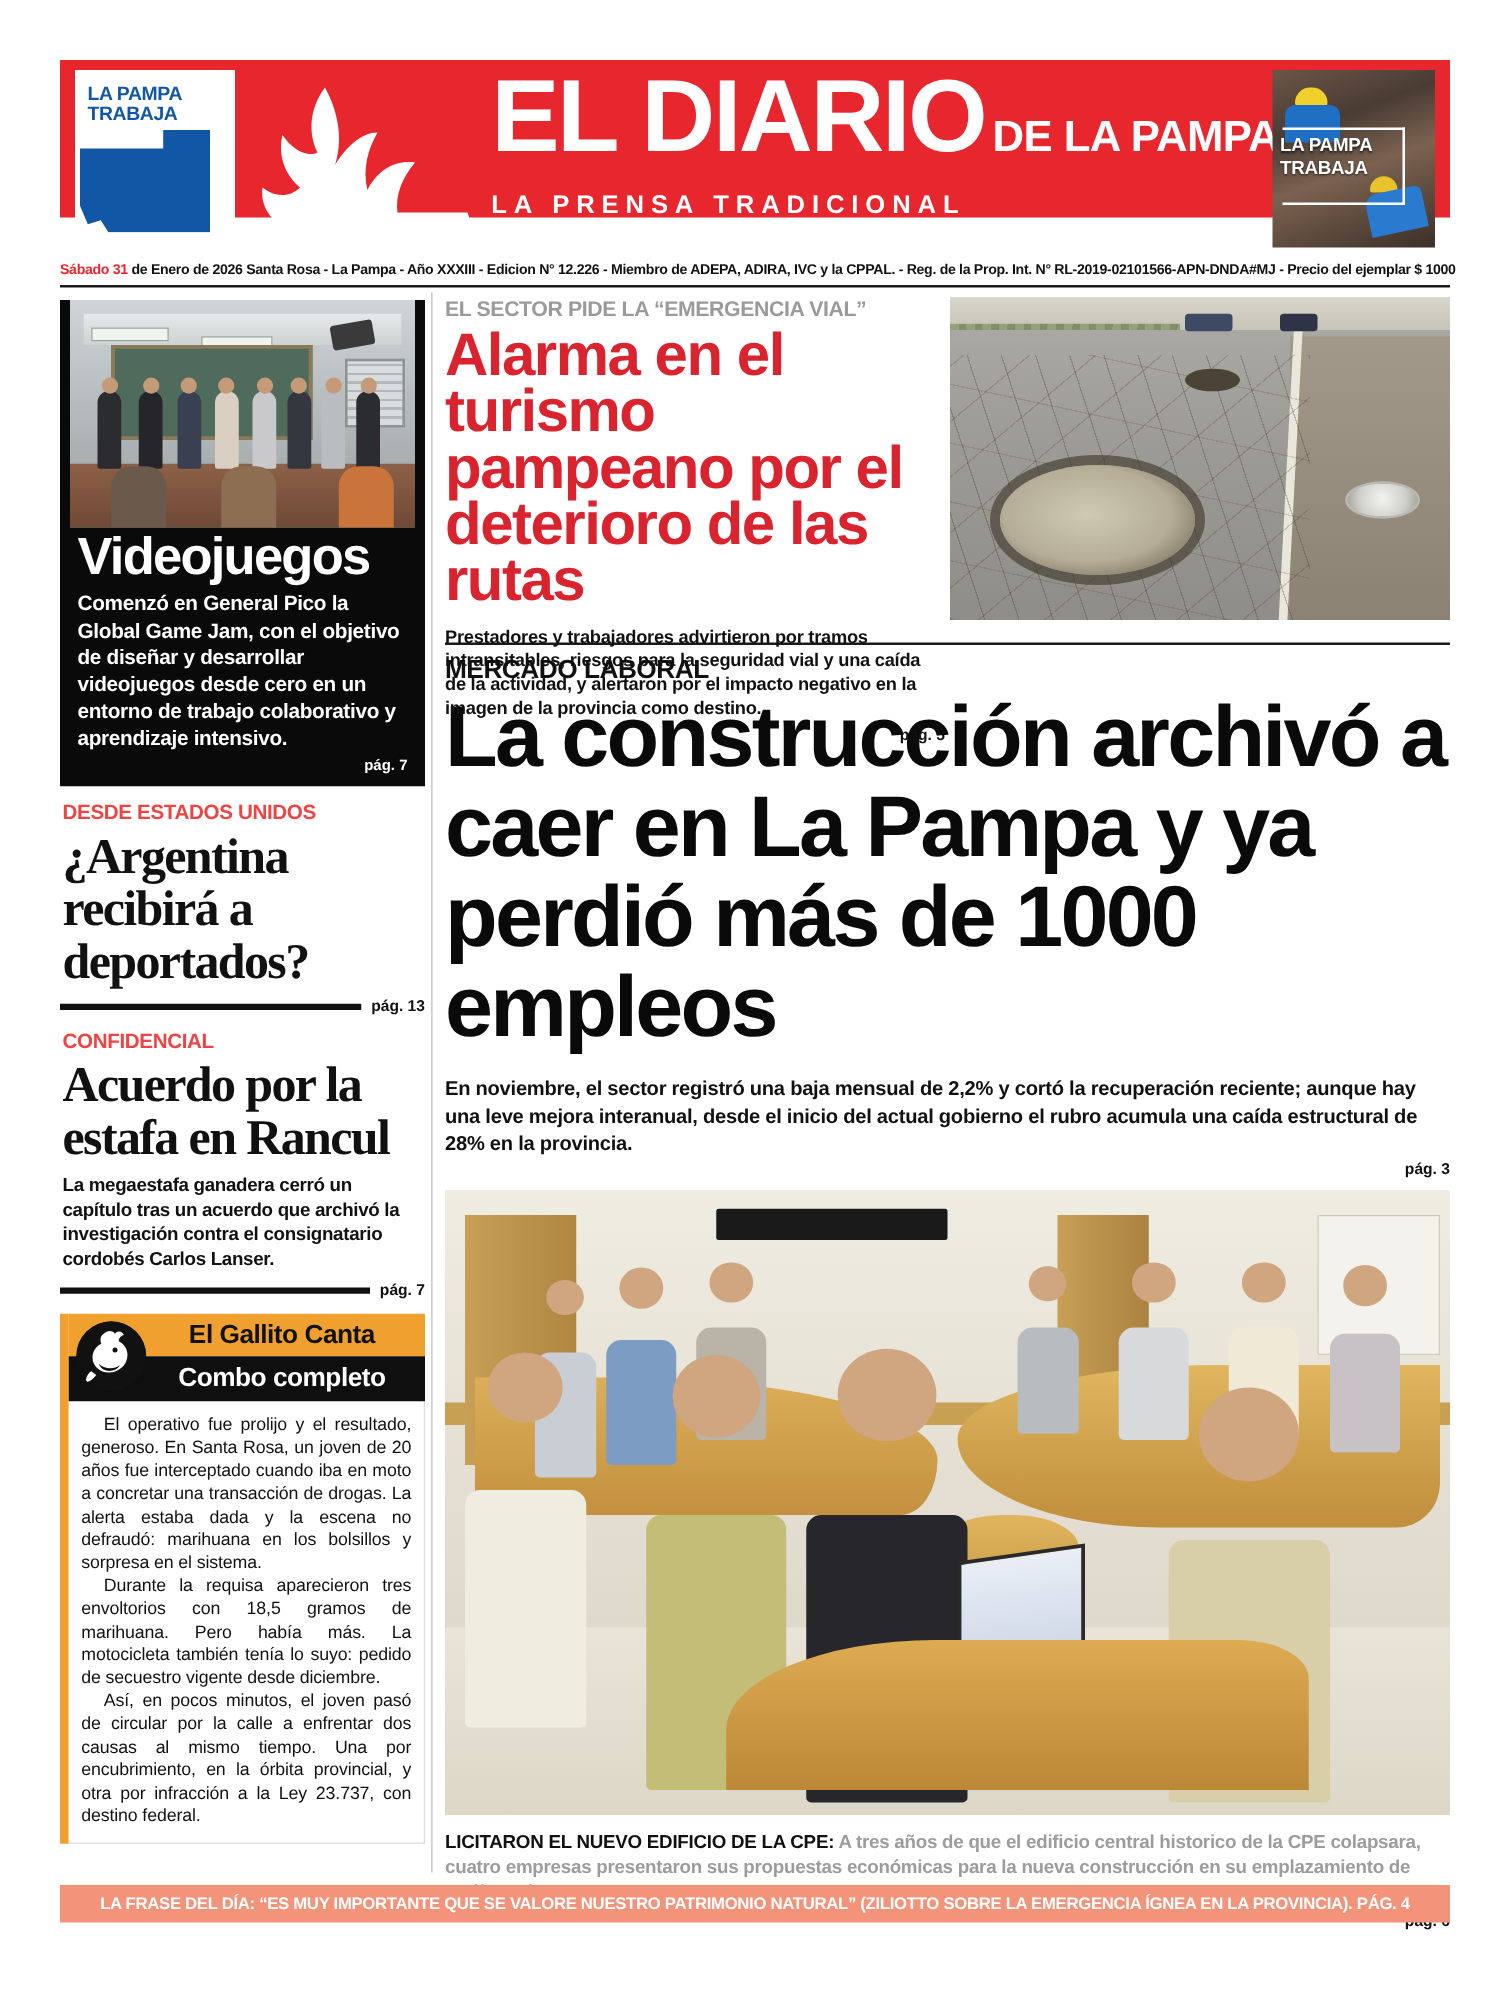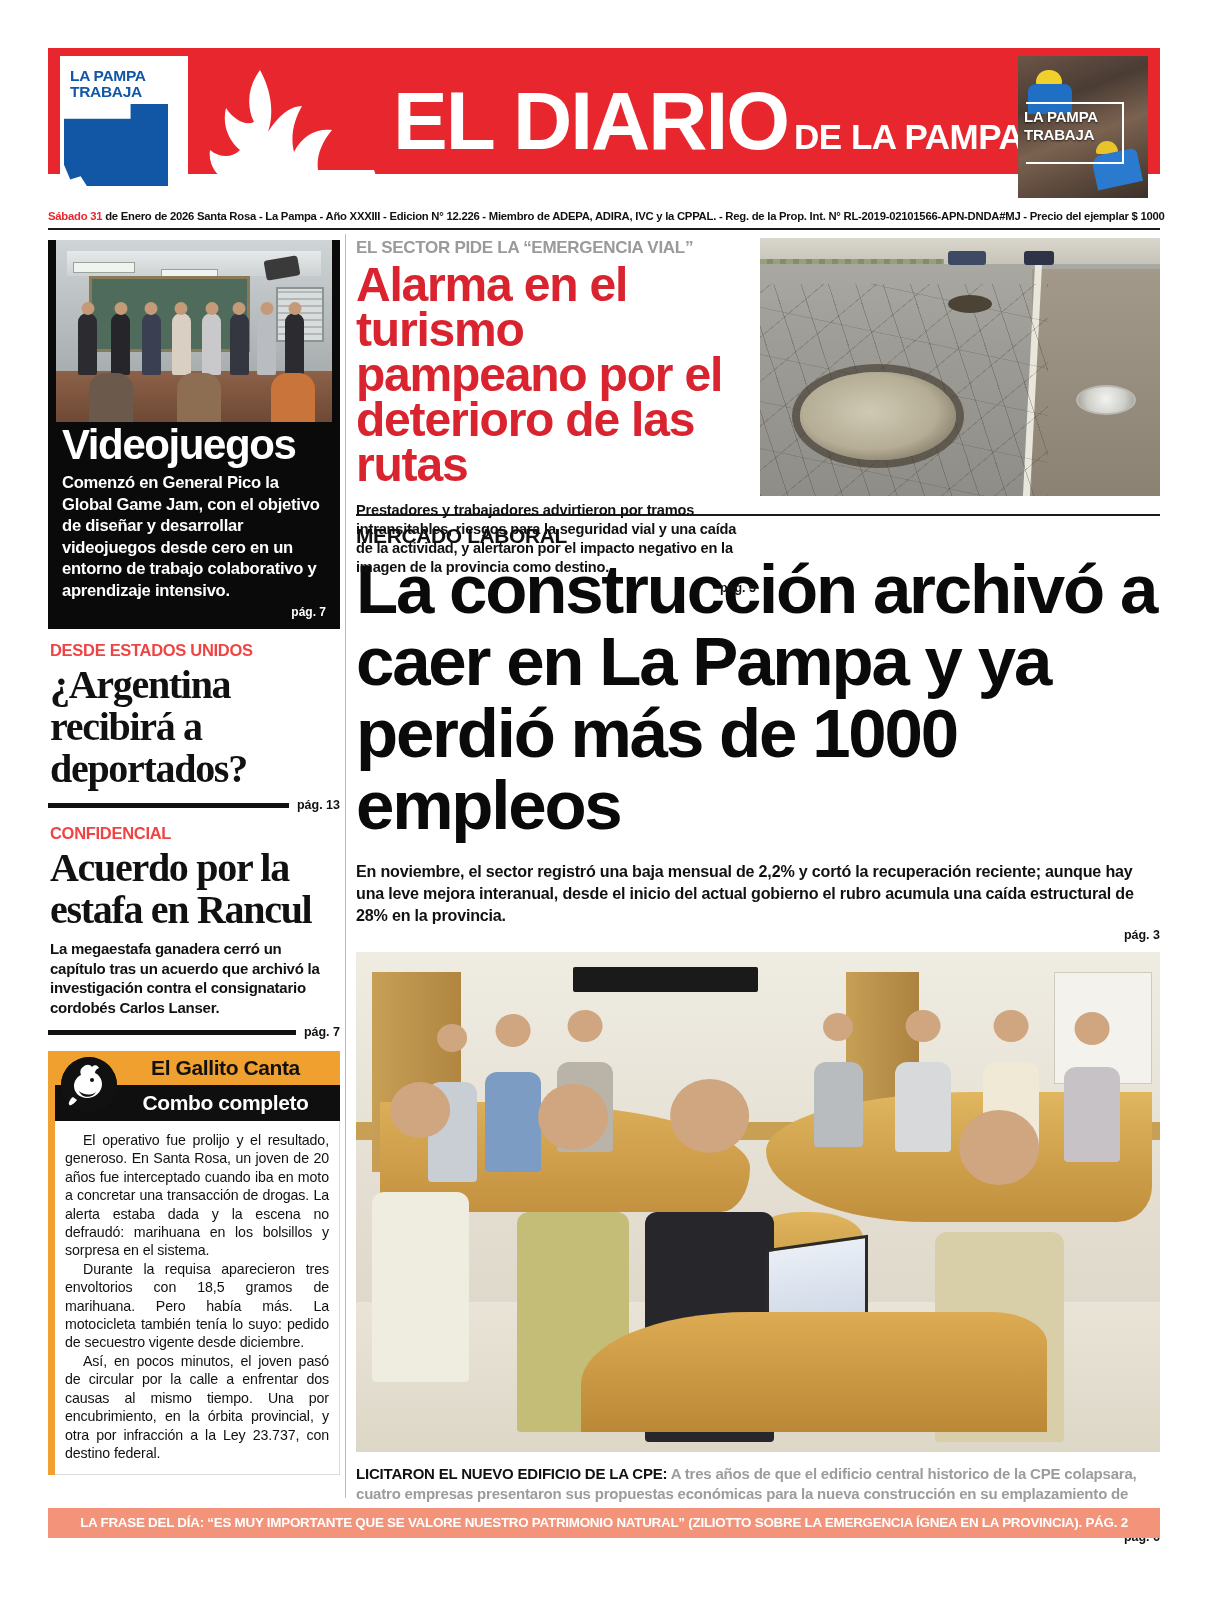--- a/index.html
+++ b/index.html
@@ -66,21 +66,21 @@
     position: absolute;
     left: 150px;
     top: 18px;
     width: 190px;
     height: 122px;
   }
 
   .mh-title-wrap {
     position: absolute;
     left: 345px;
-    top: 33px;
+    top: 6px;
     width: 630px;
     height: 120px;
     text-align: left;
   }
   .mh-title {
     color: #ffffff;
     font-size: 82px;
     font-weight: 800;
     letter-spacing: -2px;
     line-height: 80px;
@@ -932,15 +932,15 @@
         <div class="lp-laptop"></div>
         <div class="lp-box"></div>
         <div class="lp-table-f"></div>
       </div>
 
       <div class="lead-caption"><b>LICITARON EL NUEVO EDIFICIO DE LA CPE:</b><span> A tres años de que el edificio central historico de la CPE colapsara, cuatro empresas presentaron sus propuestas económicas para la nueva construcción en su emplazamiento de Raúl B. Díaz 218.</span></div>
       <div class="cap-pag">pág. 6</div>
     </div>
   </div>
 
-  <div class="footer-banner">LA FRASE DEL DÍA: “ES MUY IMPORTANTE QUE SE VALORE NUESTRO PATRIMONIO NATURAL” (ZILIOTTO SOBRE LA EMERGENCIA ÍGNEA EN LA PROVINCIA). PÁG. 2</div>
+  <div class="footer-banner">LA FRASE DEL DÍA: “ES MUY IMPORTANTE QUE SE VALORE NUESTRO PATRIMONIO NATURAL” (ZILIOTTO SOBRE LA EMERGENCIA ÍGNEA EN LA PROVINCIA). PÁG. 4</div>
 
 </div>
 
 </body></html>

